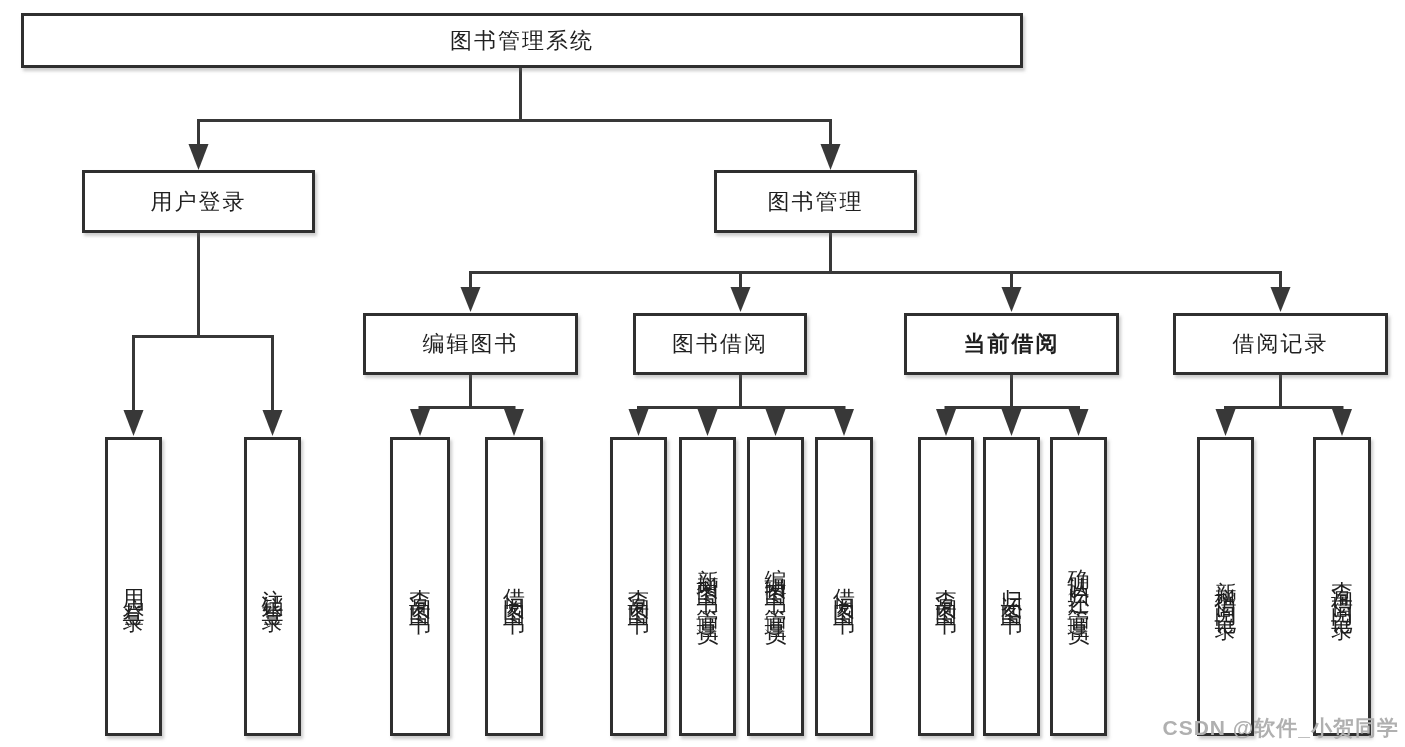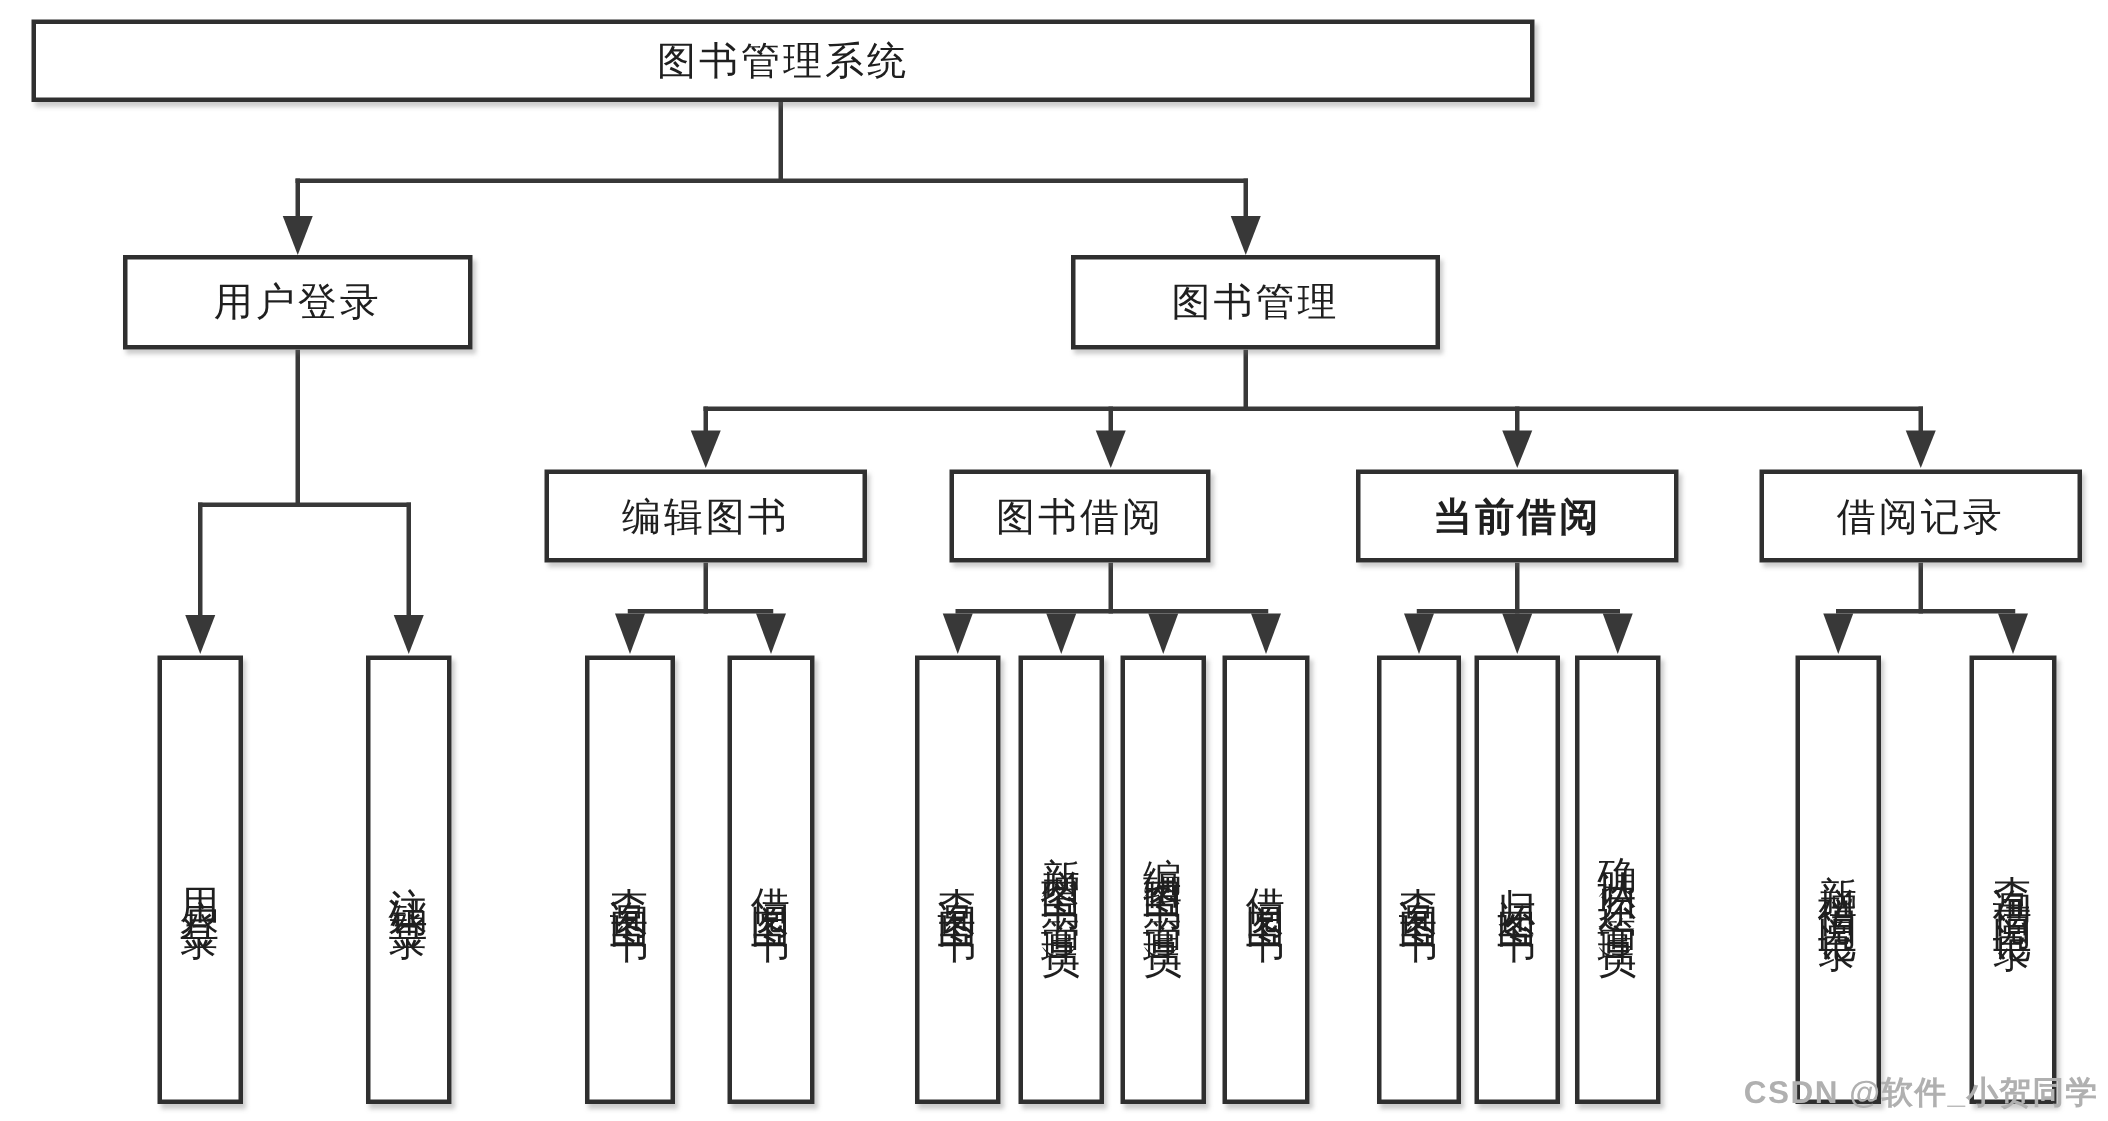--- a/index.html
+++ b/index.html
@@ -28,36 +28,36 @@
   .connectors line { stroke: var(--line); stroke-width: 3; }
   .connectors polygon { fill: var(--line); }
   .node {
     position: absolute;
     background: var(--bg);
     border: 3px solid var(--border);
     box-shadow: 2px 3px 3px rgba(110,110,110,0.35);
     display: flex;
     align-items: center;
     justify-content: center;
-    font-size: 26px;
+    font-size: 22px;
     color: var(--text);
     letter-spacing: 2px;
     white-space: nowrap;
   }
   .node.vertical {
     writing-mode: vertical-rl;
     text-orientation: mixed;
     letter-spacing: 8px;
     line-height: 1;
   }
   
   .n-root  { left: 21px;   top: 13px;  width: 1002px; height: 55px; }
   
   .n-login { left: 82px;   top: 170px; width: 233px;  height: 63px; }
-  .n-mgmt  { left: 714px;  top: 170px; width: 246px;  height: 63px; }
+  .n-mgmt  { left: 714px;  top: 170px; width: 203px;  height: 63px; }
   
   .n-new   { left: 363px;  top: 313px; width: 215px;  height: 62px; }
   .n-bor   { left: 633px;  top: 313px; width: 174px;  height: 62px; }
   .n-cur   { left: 904px;  top: 313px; width: 215px;  height: 62px; font-weight: bold; }
   .n-rec   { left: 1173px; top: 313px; width: 215px;  height: 62px; }
   
   .leaf { top: 437px; height: 299px; }
   .l1  { left: 105px;  width: 57px; }
   .l2  { left: 244px;  width: 57px; }
   .l3  { left: 390px;  width: 60px; }

